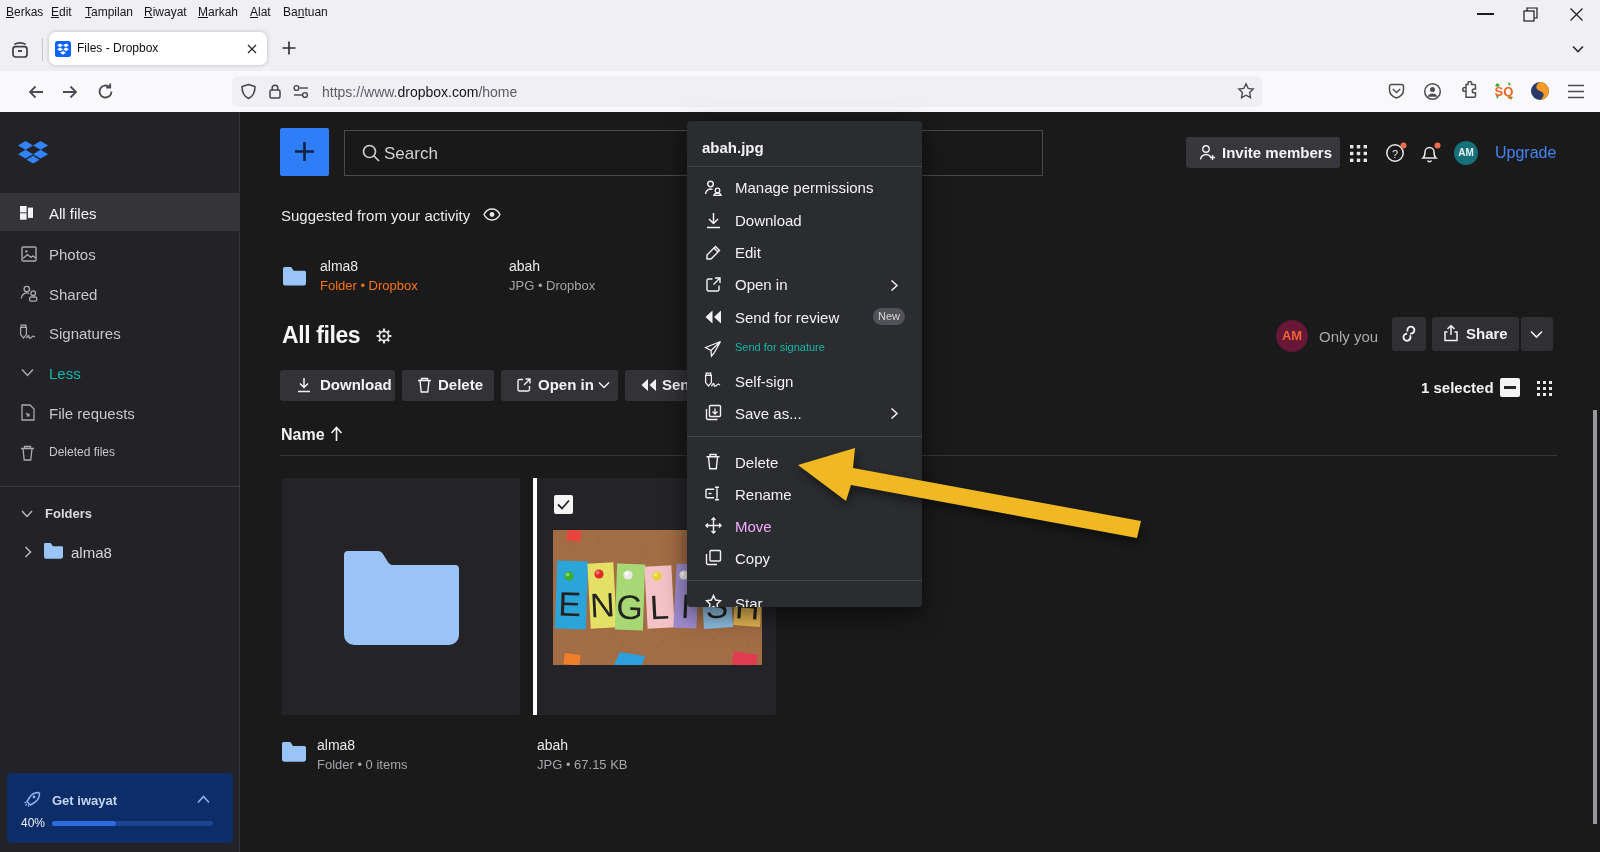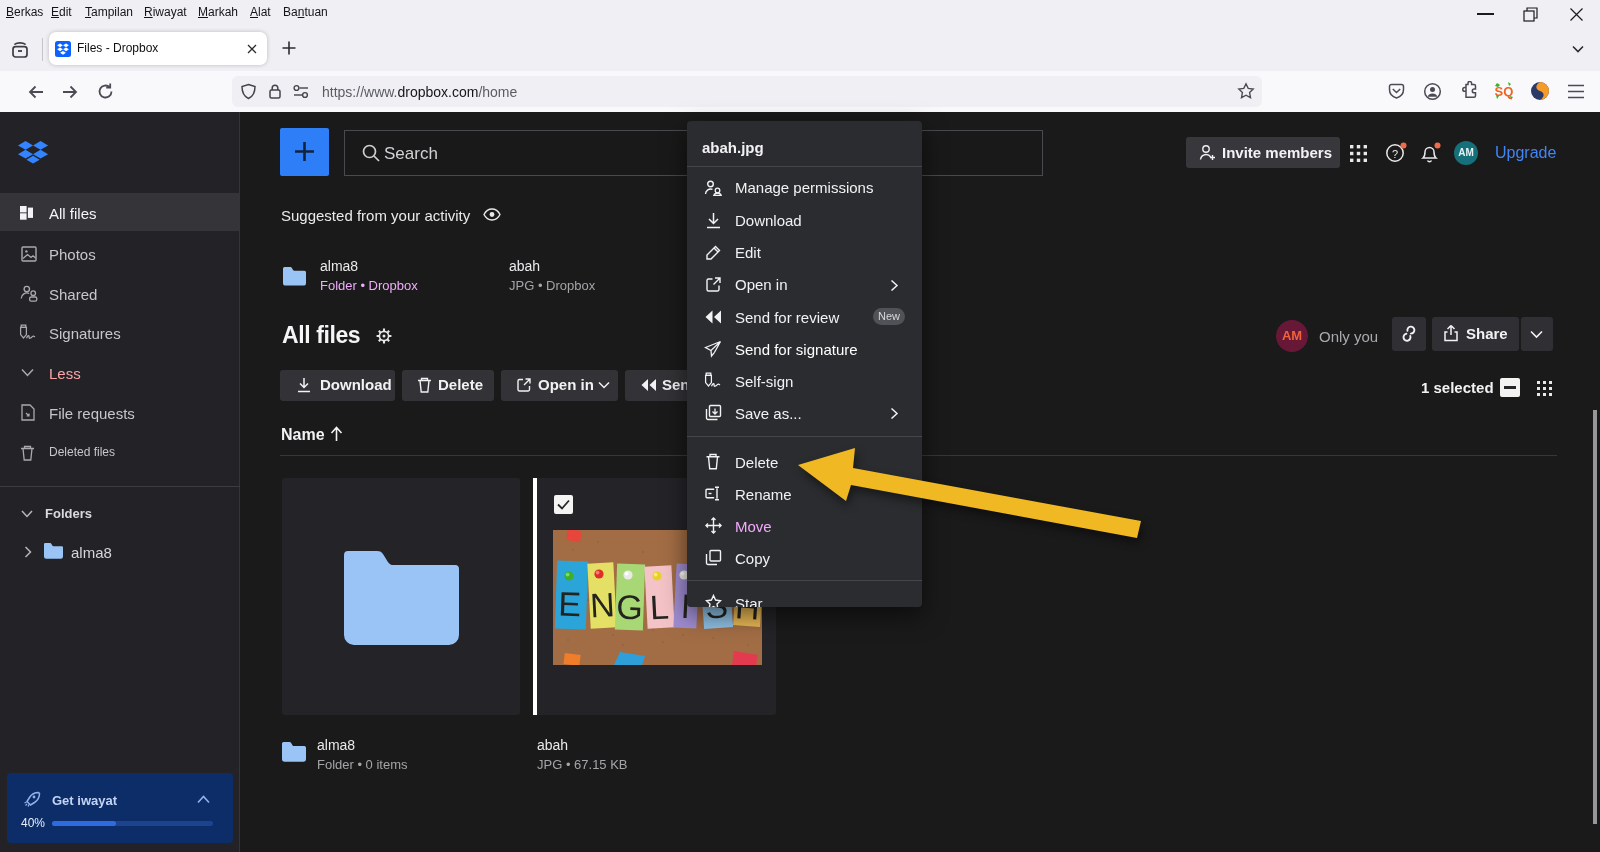--- a/index.html
+++ b/index.html
@@ -164,21 +164,21 @@
     <svg class="abs" style="left:19px;top:212px;" width="20" height="17" viewBox="0 0 20 17">
       <path d="M2.2 1.2 h4.6 v2.2 h-4.6 Z" fill="none" stroke="#a9a9ae" stroke-width="1.25"></path>
       <path d="M1.6 3.4 h5.8 v7.2 L4.5 14 L1.6 10.6 Z" fill="none" stroke="#a9a9ae" stroke-width="1.25"></path>
       <path d="M7.5 14.2 c1.2 -3 2.8 -3.4 2.6 -1.2 c-0.2 2.2 1.8 1.2 3.2 -0.4 c0.9 -1 1.8 -0.6 2.6 0.4" fill="none" stroke="#a9a9ae" stroke-width="1.25"></path>
     </svg>
     <span class="abs" style="left:49px;top:213px;font-size:15px;color:#c6c6cb;">Signatures</span>
 
     <svg class="abs" style="left:21px;top:256px;" width="13" height="9" viewBox="0 0 13 9">
       <path d="M1 1.5 L6.5 7.5 L12 1.5" fill="none" stroke="#a9a9ae" stroke-width="1.5"></path>
     </svg>
-    <span class="abs" style="left:49px;top:253px;font-size:15px;color:#fca5a5;">Less</span>
+    <span class="abs" style="left:49px;top:253px;font-size:15px;color:#14b8a6;">Less</span>
 
     <svg class="abs" style="left:21px;top:292px;" width="14" height="17" viewBox="0 0 14 17">
       <path d="M1 1 h8 l4 4 v11 h-12 Z" fill="none" stroke="#a9a9ae" stroke-width="1.3"></path>
       <path d="M5 9 l3 3 m0 -2.4 v2.4 h-2.4" fill="none" stroke="#a9a9ae" stroke-width="1.2"></path>
     </svg>
     <span class="abs" style="left:49px;top:293px;font-size:15px;color:#c6c6cb;">File requests</span>
 
     <svg class="abs" style="left:20px;top:333px;" width="15" height="16" viewBox="0 0 15 16">
       <path d="M4.5 3 v-1.5 h6 V3 M1 3.5 h13 M3 3.5 l1.2 11.5 h6.6 L12 3.5" fill="none" stroke="#a9a9ae" stroke-width="1.3"></path>
     </svg>
@@ -267,21 +267,21 @@
 
     <span class="abs" style="left:41px;top:95px;font-size:15px;color:#eaeaec;">Suggested from your activity</span>
     <svg class="abs" style="left:243px;top:96px;" width="18" height="13" viewBox="0 0 18 13">
       <path d="M1 6.5 C3 2.5 6 1 9 1 C12 1 15 2.5 17 6.5 C15 10.5 12 12 9 12 C6 12 3 10.5 1 6.5 Z" fill="none" stroke="#e8e8ea" stroke-width="1.4"></path>
       <circle cx="9" cy="6.5" r="2.4" fill="#e8e8ea"></circle>
     </svg>
     <svg class="abs" style="left:43px;top:155px;" width="23" height="19" viewBox="0 0 23 19">
       <path d="M0 1.5 a1.5 1.5 0 0 1 1.5 -1.5 H7 c1 0 1.4 .3 1.9 1.1 l1 1.6 c.5 .8 .9 1.1 1.9 1.1 H21.5 a1.5 1.5 0 0 1 1.5 1.5 V16 a2.6 2.6 0 0 1 -2.6 2.6 H2.6 A2.6 2.6 0 0 1 0 16 Z" fill="#9ac4f5"></path>
     </svg>
     <span class="abs" style="left:80px;top:146px;font-size:14px;color:#eaeaec;">alma8</span>
-    <span class="abs" style="left:80px;top:166px;font-size:13px;color:#f0abfc;">Folder • Dropbox</span>
+    <span class="abs" style="left:80px;top:166px;font-size:13px;color:#f97316;">Folder • Dropbox</span>
     <span class="abs" style="left:269px;top:146px;font-size:14px;color:#eaeaec;">abah</span>
     <span class="abs" style="left:269px;top:166px;font-size:13px;color:#a4a4a9;">JPG • Dropbox</span>
 
     <span class="abs" style="left:42px;top:210px;font-size:23px;font-weight:bold;color:#f5f5f7;letter-spacing:-0.4px;">All files</span>
     <svg class="abs" style="left:136px;top:216px;" width="16" height="16" viewBox="0 0 16 16">
       <circle cx="8" cy="8" r="4.6" fill="none" stroke="#e8e8ea" stroke-width="1.6"></circle>
       <circle cx="8" cy="8" r="1.5" fill="#e8e8ea"></circle>
       <g stroke="#e8e8ea" stroke-width="2.1">
         <path d="M8 0.6 V3.4 M8 12.6 V15.4 M0.6 8 H3.4 M12.6 8 H15.4 M2.8 2.8 L4.7 4.7 M11.3 11.3 L13.2 13.2 M2.8 13.2 L4.7 11.3 M11.3 4.7 L13.2 2.8"></path>
       </g>
@@ -462,21 +462,21 @@
 
     <svg class="abs" style="left:17px;top:188px;" width="18" height="16" viewBox="0 0 18 16">
       <path d="M8.5 1.5 V14.5 L1.5 8 Z M17 1.5 V14.5 L10 8 Z" fill="#f2f2f4"></path>
     </svg>
     <span class="abs" style="left:48px;top:188px;font-size:15px;color:#f2f2f4;">Send for review</span>
     <div class="abs" style="left:186px;top:187px;width:32px;height:17px;background:#515257;border-radius:9px;text-align:center;font-size:11px;color:#d8d8db;line-height:17px;">New</div>
 
     <svg class="abs" style="left:17px;top:219px;" width="18" height="18" viewBox="0 0 18 18">
       <path d="M16.5 1.5 L1.5 7.5 L7 10.5 L16.5 1.5 M7 10.5 L7.5 16 L10.5 12.3 M16.5 1.5 L10.5 12.3" fill="none" stroke="#f2f2f4" stroke-width="1.3"></path>
     </svg>
-    <span class="abs" style="left:48px;top:220px;font-size:15px;color:#ffffff;">Send for signature</span>
+    <span class="abs" style="left:48px;top:220px;font-size:11px;color:#14b8a6;">Send for signature</span>
 
     <svg class="abs" style="left:17px;top:251px;" width="20" height="17" viewBox="0 0 20 17">
       <path d="M2.2 1.2 h4.6 v2.2 h-4.6 Z" fill="none" stroke="#f2f2f4" stroke-width="1.25"></path>
       <path d="M1.6 3.4 h5.8 v7.2 L4.5 14 L1.6 10.6 Z" fill="none" stroke="#f2f2f4" stroke-width="1.25"></path>
       <path d="M7.5 14.2 c1.2 -3 2.8 -3.4 2.6 -1.2 c-0.2 2.2 1.8 1.2 3.2 -0.4 c0.9 -1 1.8 -0.6 2.6 0.4" fill="none" stroke="#f2f2f4" stroke-width="1.25"></path>
     </svg>
     <span class="abs" style="left:48px;top:252px;font-size:15px;color:#f2f2f4;">Self-sign</span>
 
     <svg class="abs" style="left:18px;top:283px;" width="17" height="17" viewBox="0 0 17 17">
       <rect x="4.5" y="1.5" width="11" height="11" rx="1" fill="none" stroke="#f2f2f4" stroke-width="1.4"></rect>

